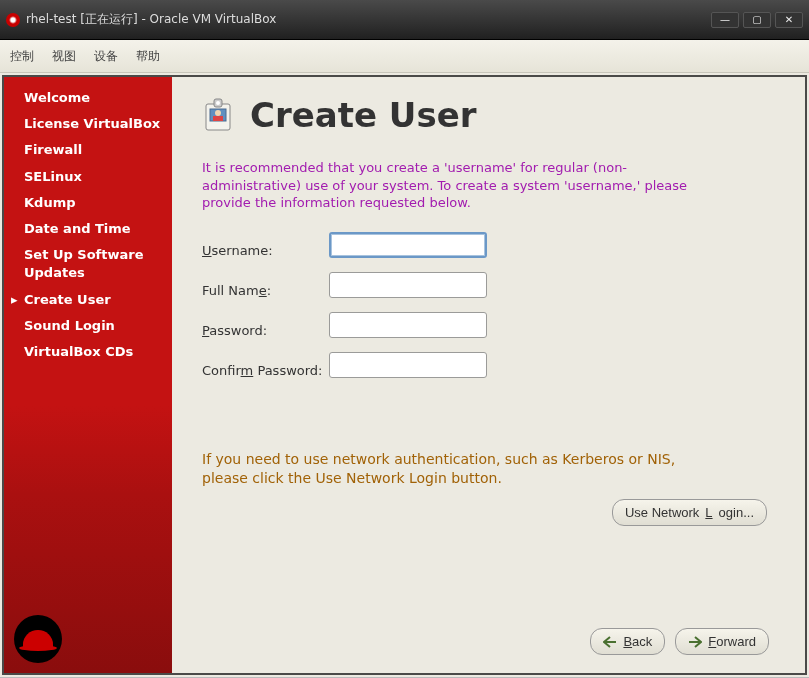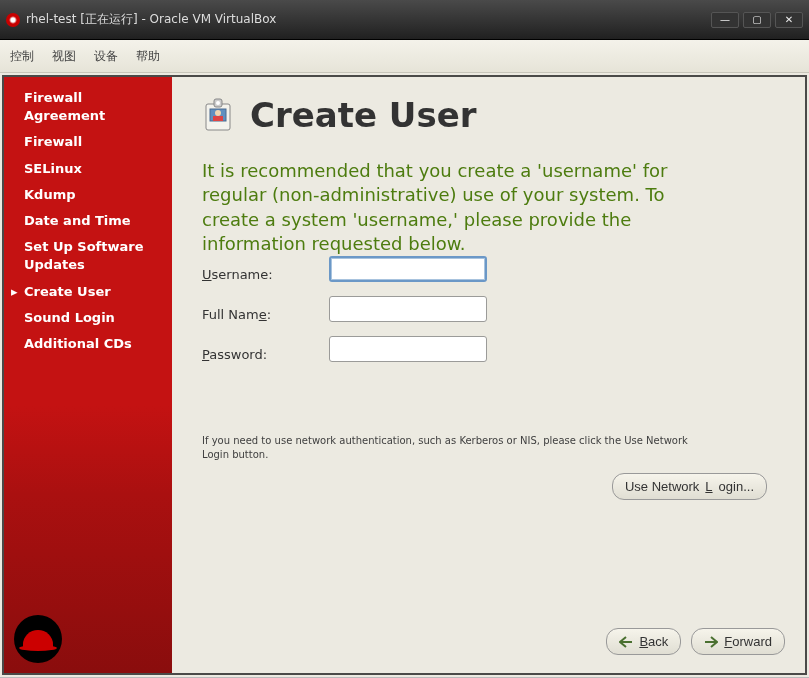--- a/index.html
+++ b/index.html
@@ -127,23 +127,24 @@
     .page-icon {
       width: 32px;
       height: 36px;
     }
     .page-title {
       font-size: 34px;
       font-weight: bold;
       color: #333;
     }
     .intro-text {
-      font-size: 18px;
-      color: #4d7c0f;
+      font-size: 13px;
+      color: #a21caf;
       line-height: 1.35;
+      margin-bottom: 20px;
       max-width: 500px;
     }
     .form-row {
       display: flex;
       align-items: flex-end;
       margin-bottom: 14px;
     }
     .form-label {
       width: 127px;
       font-size: 13px;
@@ -157,22 +158,22 @@
       border-radius: 3px;
       background: #fff;
       padding: 2px 6px;
       font-size: 12px;
     }
     .form-input.focused {
       border: 2px solid #6b98c7;
       box-shadow: 0 0 0 1px #a8c3de inset;
     }
     .net-text {
-      font-size: 10px;
-      color: #404040;
+      font-size: 14px;
+      color: #a16207;
       line-height: 1.35;
       margin-top: 58px;
       margin-bottom: 12px;
       max-width: 500px;
     }
     .net-btn-row { text-align: right; padding-right: 8px; }
     .btn {
       display: inline-flex;
       align-items: center;
       gap: 6px;
@@ -180,21 +181,21 @@
       border: 1px solid #999;
       border-radius: 12px;
       padding: 5px 12px;
       font-size: 13px;
       cursor: pointer;
       color: #333;
     }
     .footer-btns {
       position: absolute;
       bottom: 18px;
-      right: 20px;
+      right: 36px;
       display: flex;
       gap: 10px;
     }
     .status-bar {
       height: 26px;
       background: #eceae1;
       border-top: 1px solid #bbb;
       display: flex;
       align-items: center;
       justify-content: flex-end;
@@ -231,29 +232,30 @@
 <div class="menubar">
   <span>控制</span>
   <span>视图</span>
   <span>设备</span>
   <span>帮助</span>
 </div>
 
 <div class="content-wrapper">
 
   <div class="sidebar">
-    <div class="sidebar-item">Firewall Agreement</div>
+    <div class="sidebar-item">Welcome</div>
+    <div class="sidebar-item">License VirtualBox</div>
     <div class="sidebar-item">Firewall</div>
     <div class="sidebar-item">SELinux</div>
     <div class="sidebar-item">Kdump</div>
     <div class="sidebar-item">Date and Time</div>
     <div class="sidebar-item">Set Up Software Updates</div>
     <div class="sidebar-item active">Create User</div>
     <div class="sidebar-item">Sound Login</div>
-    <div class="sidebar-item">Additional CDs</div>
+    <div class="sidebar-item">VirtualBox CDs</div>
     <div class="rhel-logo">
       <div class="rhel-hat"></div>
     </div>
   </div>
 
   <div class="main-panel">
     <div class="page-header">
       <svg class="page-icon" viewBox="0 0 32 36">
         <rect x="4" y="7" width="24" height="26" rx="2" fill="#f4f3ed" stroke="#888"></rect>
         <rect x="8" y="12" width="16" height="12" fill="#6090c0" stroke="#4a6a90"></rect>
@@ -270,20 +272,24 @@
     <div class="form-row">
       <div class="form-label"><u>U</u>sername:</div>
       <input class="form-input focused" type="text" value="" style="">
     </div>
     <div class="form-row">
       <div class="form-label">Full Nam<u>e</u>:</div>
       <input class="form-input" type="text" value="" style="">
     </div>
     <div class="form-row">
       <div class="form-label"><u>P</u>assword:</div>
+      <input class="form-input" type="password" value="" style="">
+    </div>
+    <div class="form-row">
+      <div class="form-label">Confir<u>m</u> Password:</div>
       <input class="form-input" type="password" value="" style="">
     </div>
 
     <div class="net-text">If you need to use network authentication, such as Kerberos or NIS, please click the Use Network Login button.</div>
     <div class="net-btn-row">
       <button class="btn">Use Network <u>L</u>ogin...</button>
     </div>
 
     <div class="footer-btns">
       <button class="btn">

